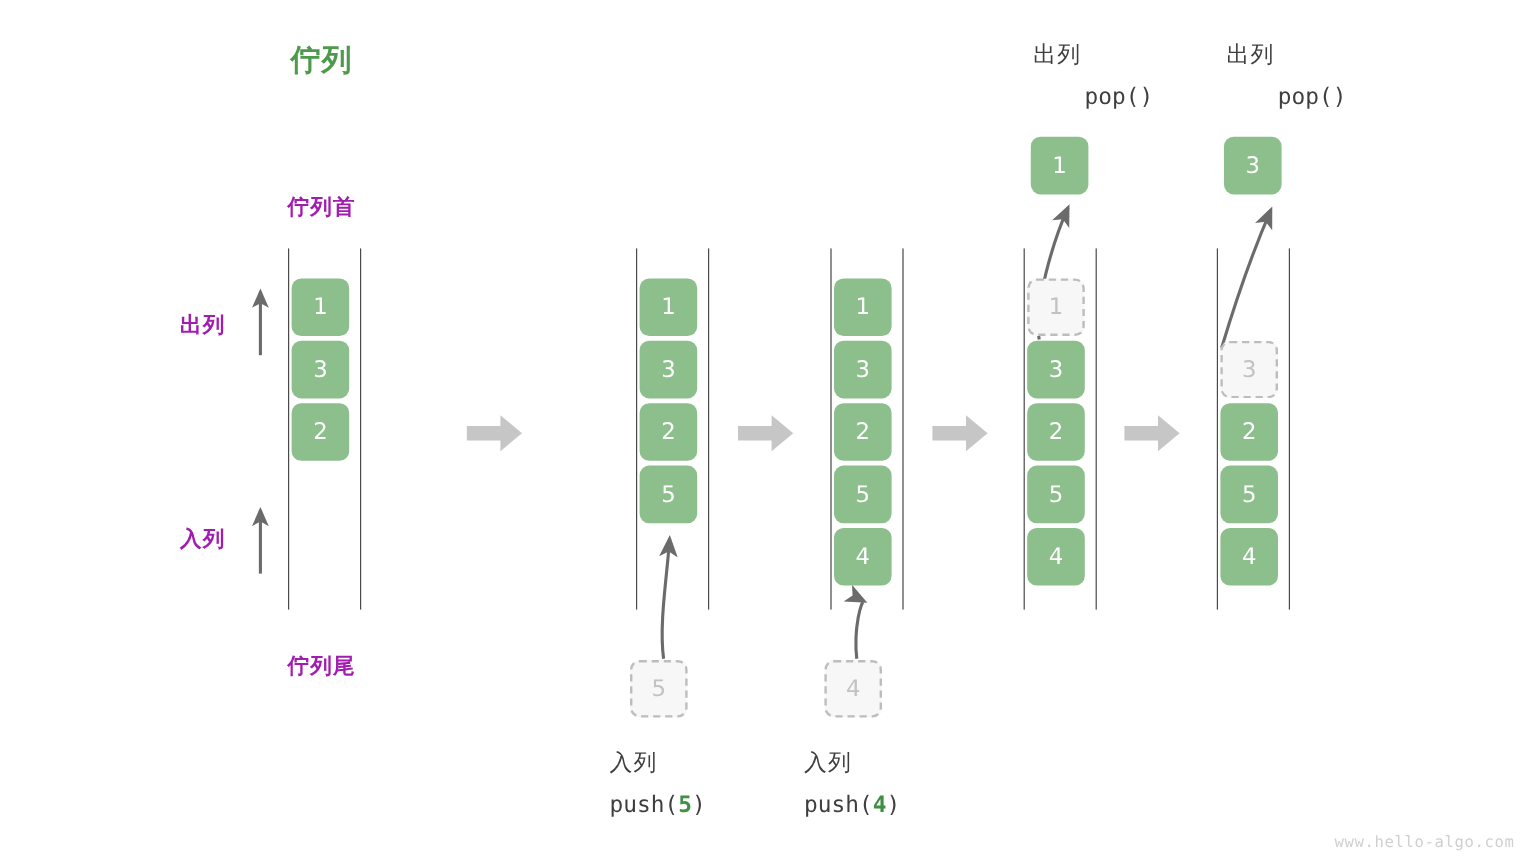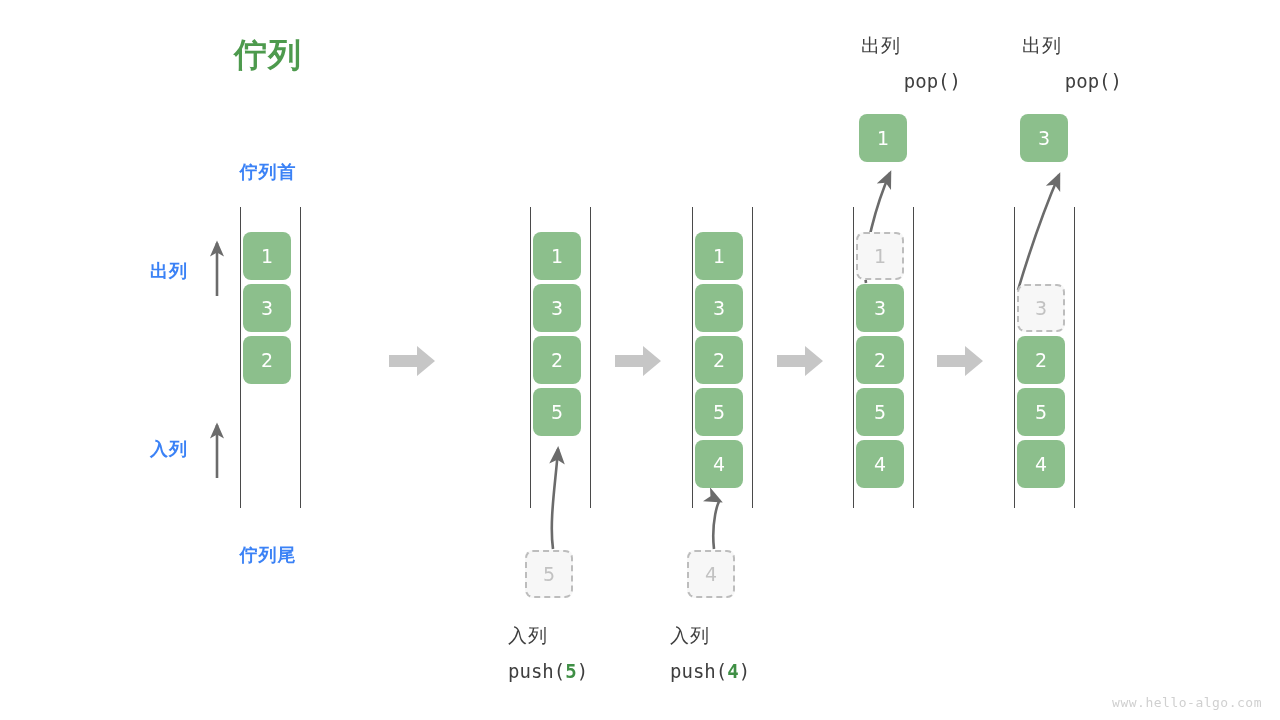--- a/index.html
+++ b/index.html
@@ -20,21 +20,21 @@
     left: 0; top: 0;
     width: 1280px;
     height: 720px;
   }
 
   
   .abs { position: absolute; }
 
   
   .title-cn {
-    font-size: 33px;
+    font-size: 25px;
     font-weight: bold;
     color: #4d9a4d;
     text-align: center;
     letter-spacing: 1px;
     white-space: nowrap;
   }
   .title-code {
     font-family: "DejaVu Sans Mono", "Liberation Mono", monospace;
     font-size: 19px;
     color: #3f3f3f;
@@ -56,21 +56,21 @@
     color: #3f3f3f;
     text-align: right;
     white-space: nowrap;
   }
   .op-code .hl { color: #3f8f45; font-weight: bold; }
 
   
   .label-bold {
     font-size: 18px;
     font-weight: bold;
-    color: #3b82f6;
+    color: #a21caf;
     white-space: nowrap;
     letter-spacing: 1px;
   }
 
   
   .rail {
     position: absolute;
     width: 1px;
     background: #4a4a4a;
   }

